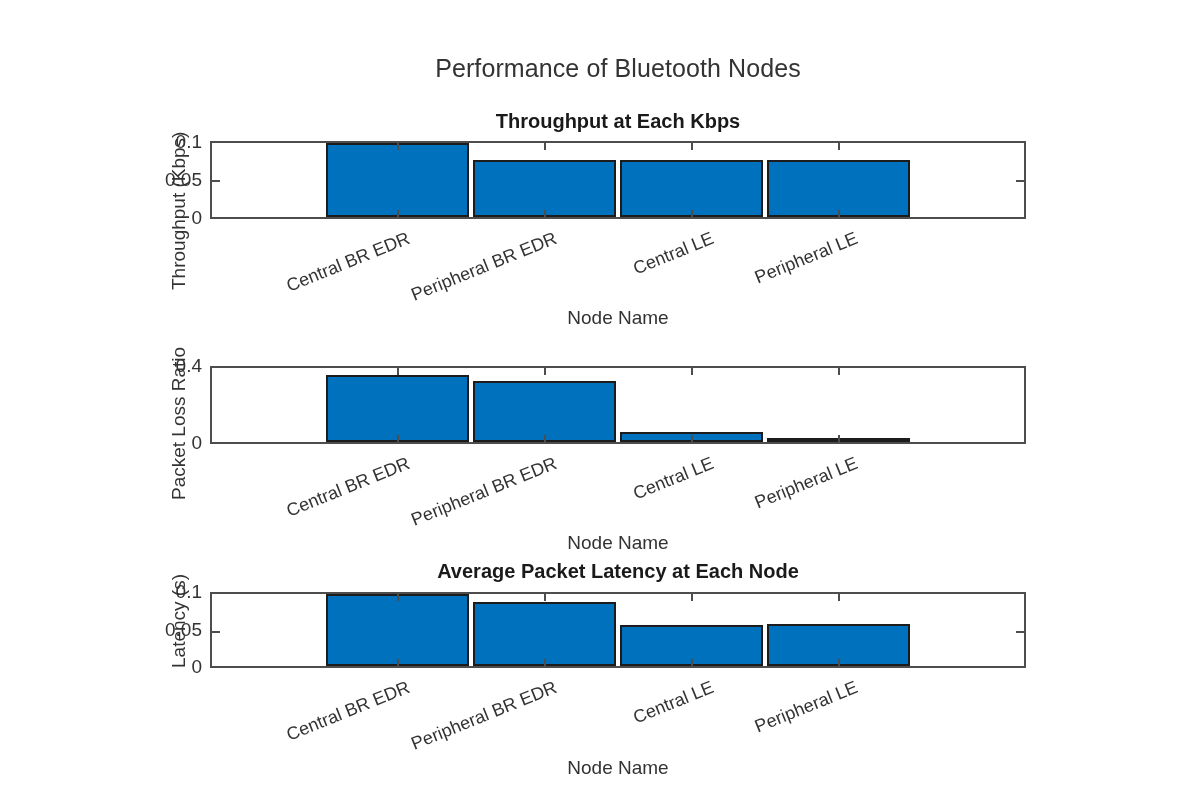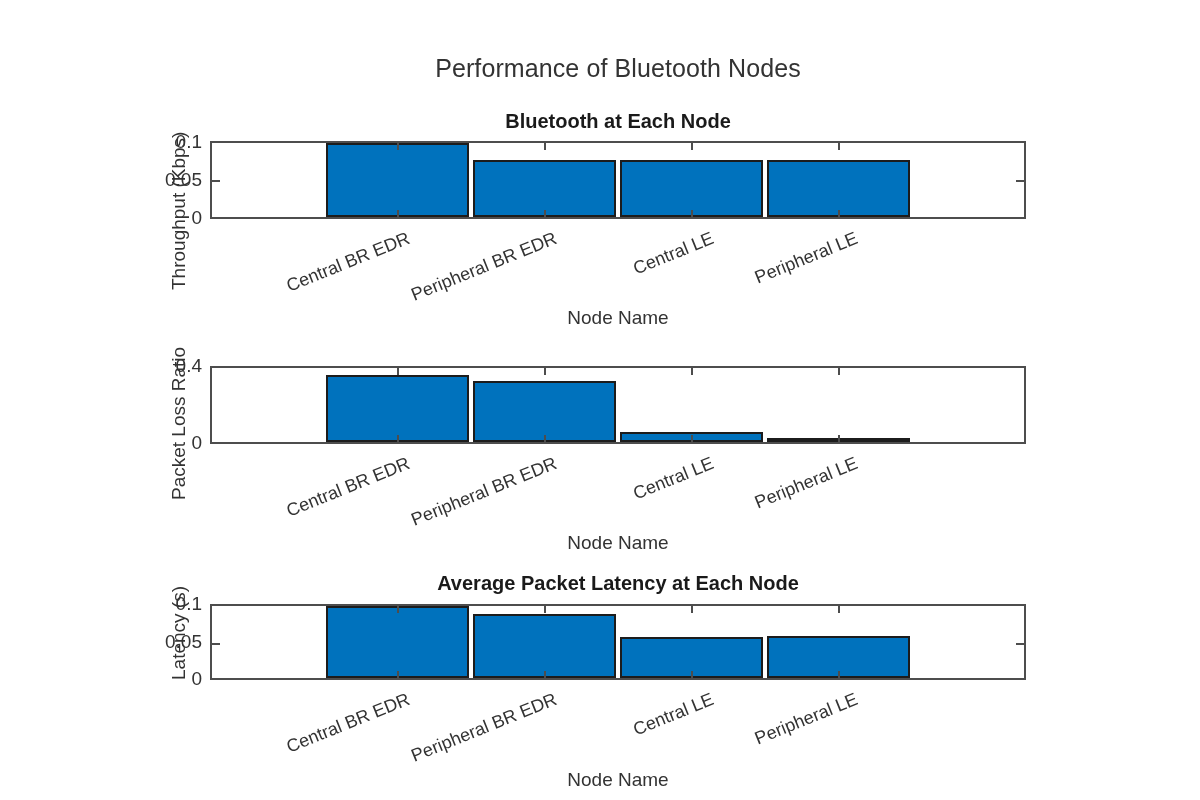--- a/index.html
+++ b/index.html
@@ -147,21 +147,21 @@
   }
 </style>
 </head>
 <body>
 
 <div class="figure">
 
   <div class="fig-title">Performance of Bluetooth Nodes</div>
 
   <div class="subplot" style="top:0;height:320px;">
-    <div class="sp-title" style="top:110px;">Bluetooth at Each Node</div>
+    <div class="sp-title" style="top:110px;">Throughput at Each Kbps</div>
 
     <div class="yaxis-title" style="left:168px; top:290px;">Throughput (Kbps)</div>
 
     <div class="ytick-col" style="top:0;">
       <div class="ylab" style="top:142px;">0.1</div>
       <div class="ylab" style="top:180px;">0.05</div>
       <div class="ylab" style="top:218px;">0</div>
     </div>
 
     <div class="axes" style="top:141px; height:78px;">
@@ -221,21 +221,21 @@
     </div>
 
     <div class="xtick" style="left:220px; top:453px; width:185px;">Central BR EDR</div>
     <div class="xtick" style="left:352px; top:453px; width:200px;">Peripheral BR EDR</div>
     <div class="xtick" style="left:579px; top:453px; width:130px;">Central LE</div>
     <div class="xtick" style="left:701px; top:453px; width:152px;">Peripheral LE</div>
 
     <div class="xaxis-title" style="top:532px;">Node Name</div>
   </div>
 
-  <div class="subplot" style="top:12px;height:676px;">
+  <div class="subplot" style="top:0;height:676px;">
     <div class="sp-title" style="top:560px;">Average Packet Latency at Each Node</div>
 
     <div class="yaxis-title" style="left:168px; top:668px;">Latency (s)</div>
 
     <div class="ytick-col" style="top:0;">
       <div class="ylab" style="top:592px;">0.1</div>
       <div class="ylab" style="top:630px;">0.05</div>
       <div class="ylab" style="top:667px;">0</div>
     </div>
 

